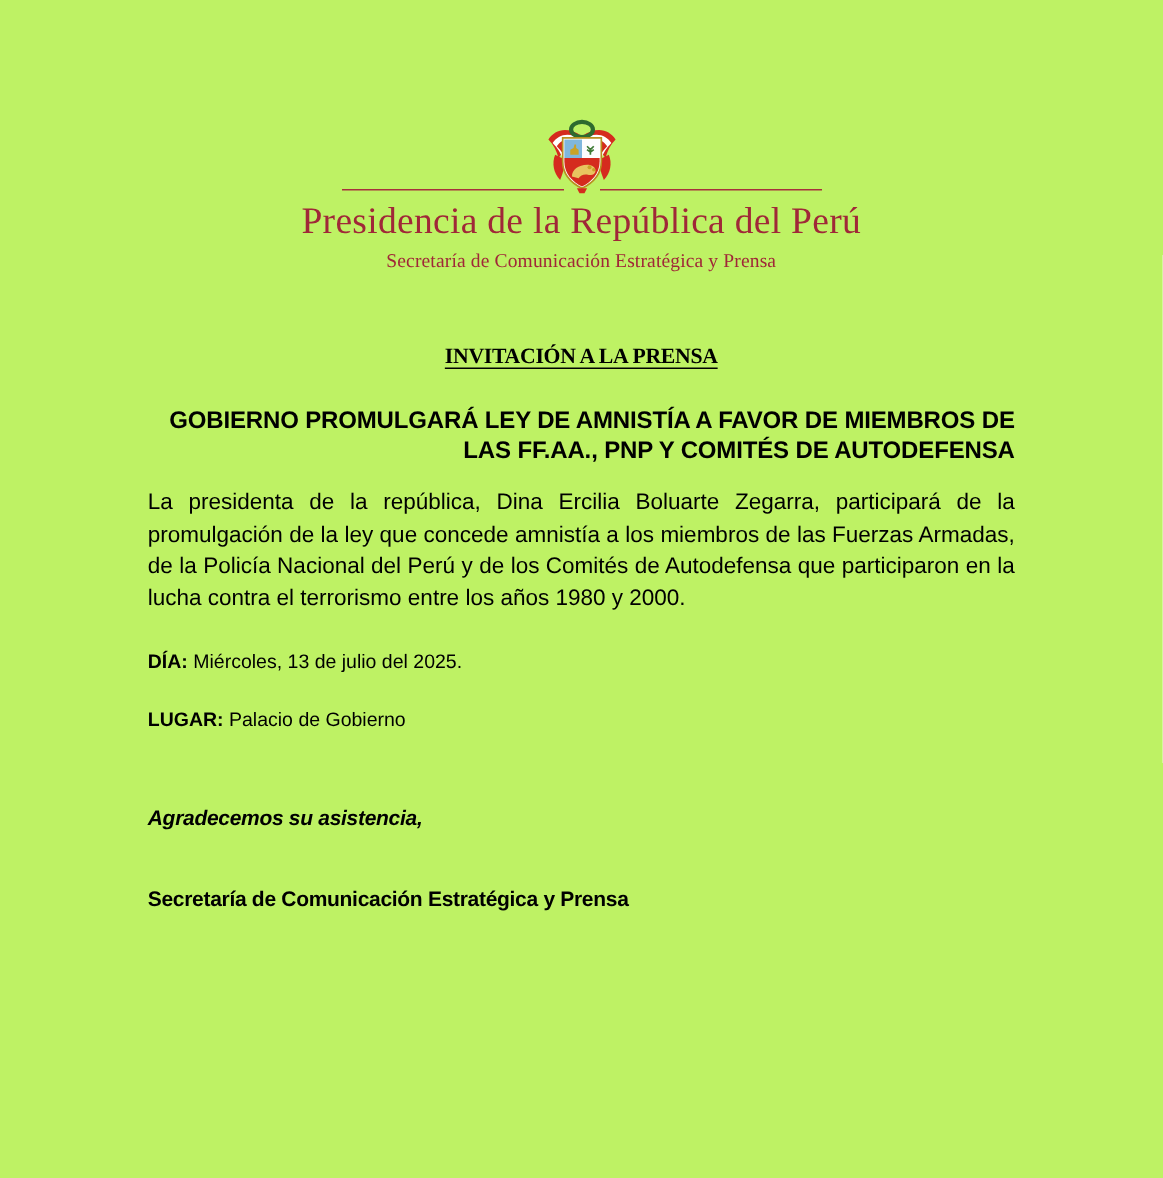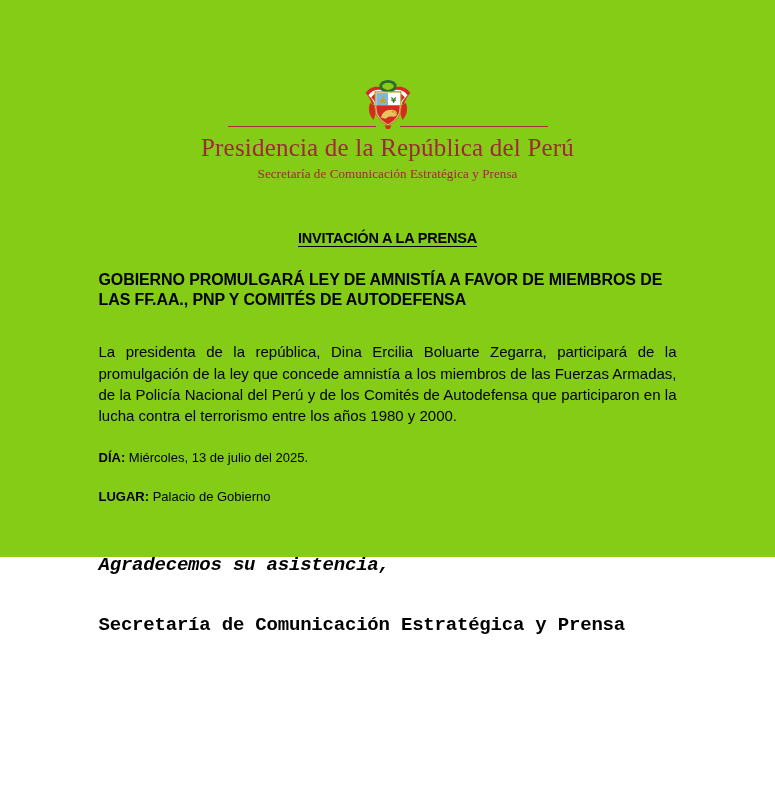--- a/index.html
+++ b/index.html
@@ -12,22 +12,22 @@
     width: 775px;
     height: 785px;
     font-family: "Liberation Sans", sans-serif;
     color: #000000;
     overflow: hidden;
   }
 
   .page {
     position: relative;
     width: 775px;
-    height: 557px;
-    background: #84cc16;
+    height: 785px;
+    background: #bef264;
   }
 
   
   .letterhead {
     padding-top: 72px;
     text-align: center;
   }
 
   .crest-row {
     position: relative;
@@ -80,33 +80,34 @@
   }
 
   .kicker {
     margin: 48px 0 0 0;
     text-align: center;
     font-size: 14.5px;
     font-weight: bold;
     letter-spacing: -0.2px;
     text-decoration: underline;
     text-underline-offset: 3px;
+    font-family: Liberation Serif, serif;
   }
 
   .headline {
     margin: 24px 0 0 0;
-    text-align: left;
+    text-align: right;
     font-size: 16px;
     font-weight: bold;
     line-height: 1.28;
     letter-spacing: -0.1px;
   }
 
   .lede {
-    margin: 31px 0 0 0;
+    margin: 13px 0 0 0;
     text-align: justify;
     font-size: 15px;
     line-height: 1.42;
   }
 
   .detail {
     margin: 22px 0 0 0;
     font-size: 13px;
     line-height: 1.35;
   }
@@ -125,23 +126,23 @@
   }
   .note a,
   .mail {
     color: #1155cc;
     text-decoration: underline;
     font-style: italic;
   }
 
   
   .signoff {
-    font-family: Liberation Mono, monospace;
-    font-weight: bold;
-    font-size: 19px;
+    font-family: Liberation Sans, sans-serif;
+    font-weight: bold;
+    font-size: 14px;
     letter-spacing: -0.2px;
   }
   .signoff.thanks {
     margin: 48px 0 0 0;
     font-style: italic;
   }
   .signoff.dept  { margin: 38px 0 0 0; }
 </style>
 </head>
 <body>

